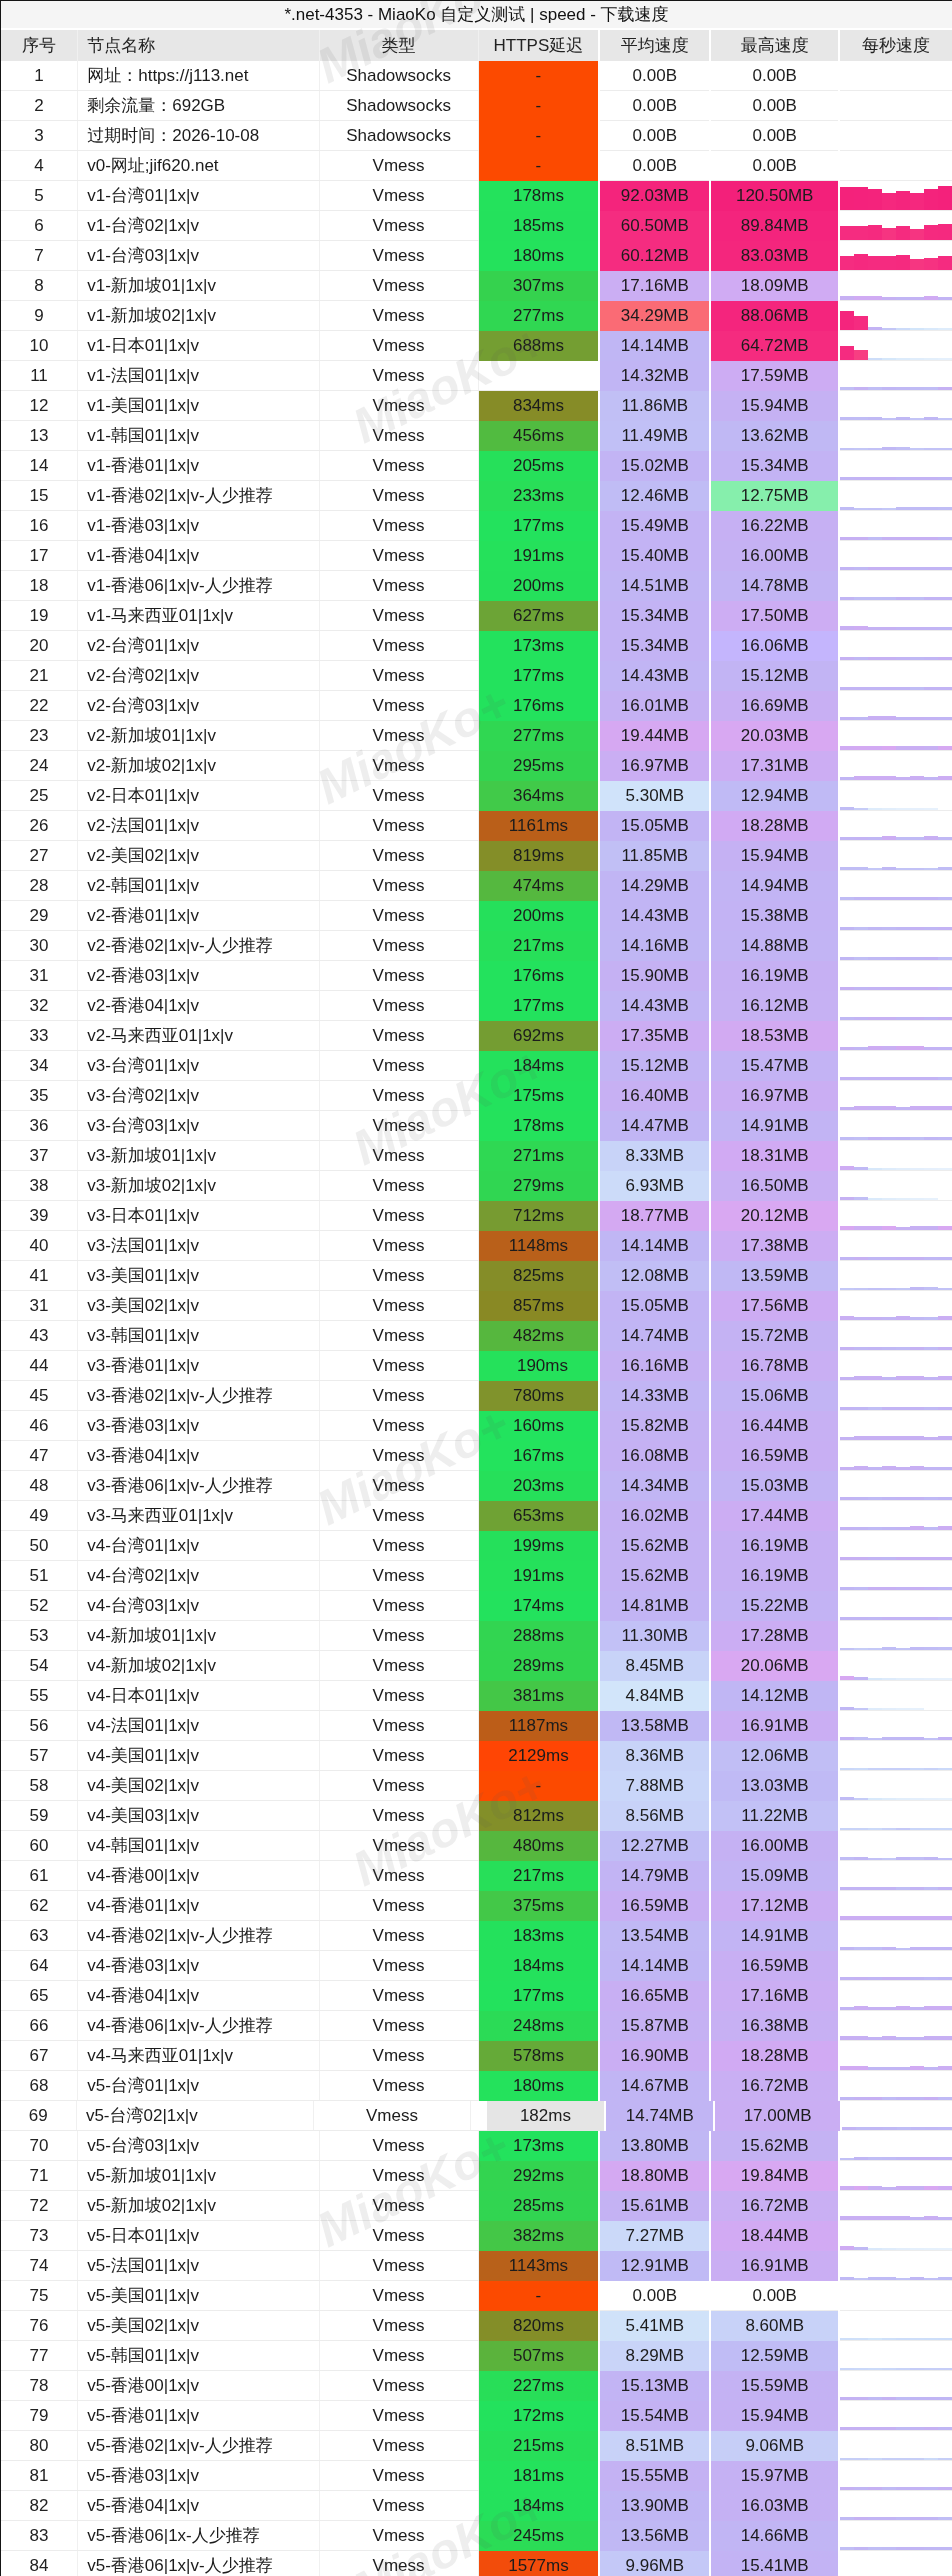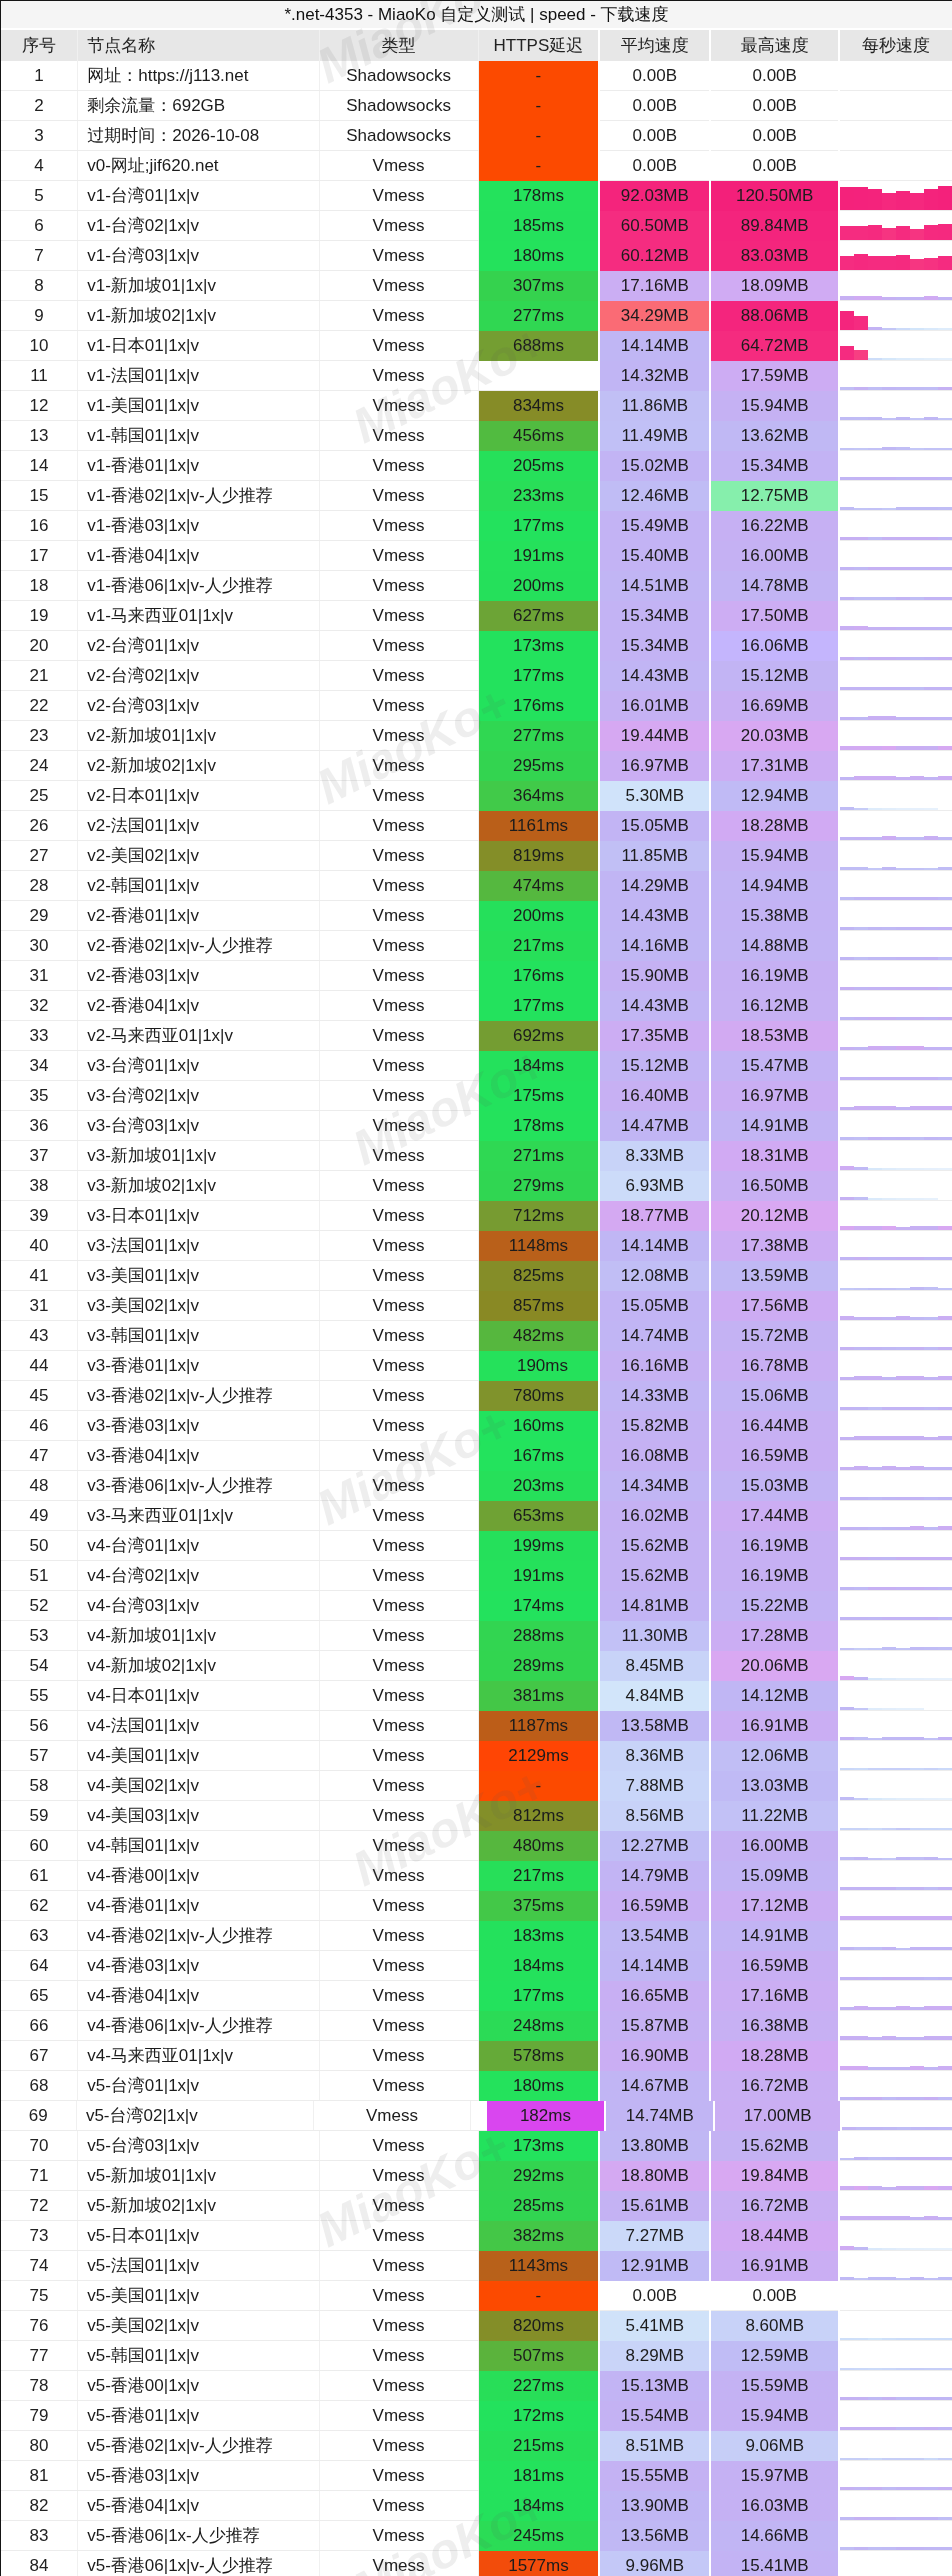--- a/index.html
+++ b/index.html
@@ -1390,21 +1390,21 @@
             <div class="sbar" style="height: 3.2px; background: rgb(193, 181, 244);"></div>
             <div class="sbar" style="height: 3.6px; background: rgb(198, 176, 243);"></div>
             <div class="sbar" style="height: 2.9px; background: rgb(192, 186, 245);"></div>
           </div>
         </div>
       </div>
       <div class="trow">
         <div class="cell c-seq">69</div>
         <div class="cell c-name">v5-台湾02|1x|v</div>
         <div class="cell c-type">Vmess</div>
-        <div class="cell c-lat colored" style="background: #d946ef; margin-left: 16px;">182ms</div>
+        <div class="cell c-lat colored" style="background: #e5e5e5; margin-left: 16px;">182ms</div>
         <div class="cell c-avg colored" style="background: rgb(193, 181, 244);">14.74MB</div>
         <div class="cell c-max colored" style="background: rgb(202, 174, 243);">17.00MB</div>
         <div class="cell c-spark">
           <div class="sparkwrap">
             <div class="sbar" style="height: 3.4px; background: rgb(194, 180, 244);"></div>
             <div class="sbar" style="height: 2.9px; background: rgb(192, 187, 245);"></div>
             <div class="sbar" style="height: 3.1px; background: rgb(192, 183, 244);"></div>
             <div class="sbar" style="height: 3px; background: rgb(192, 185, 244);"></div>
             <div class="sbar" style="height: 2.8px; background: rgb(192, 189, 245);"></div>
             <div class="sbar" style="height: 3px; background: rgb(192, 185, 245);"></div>

